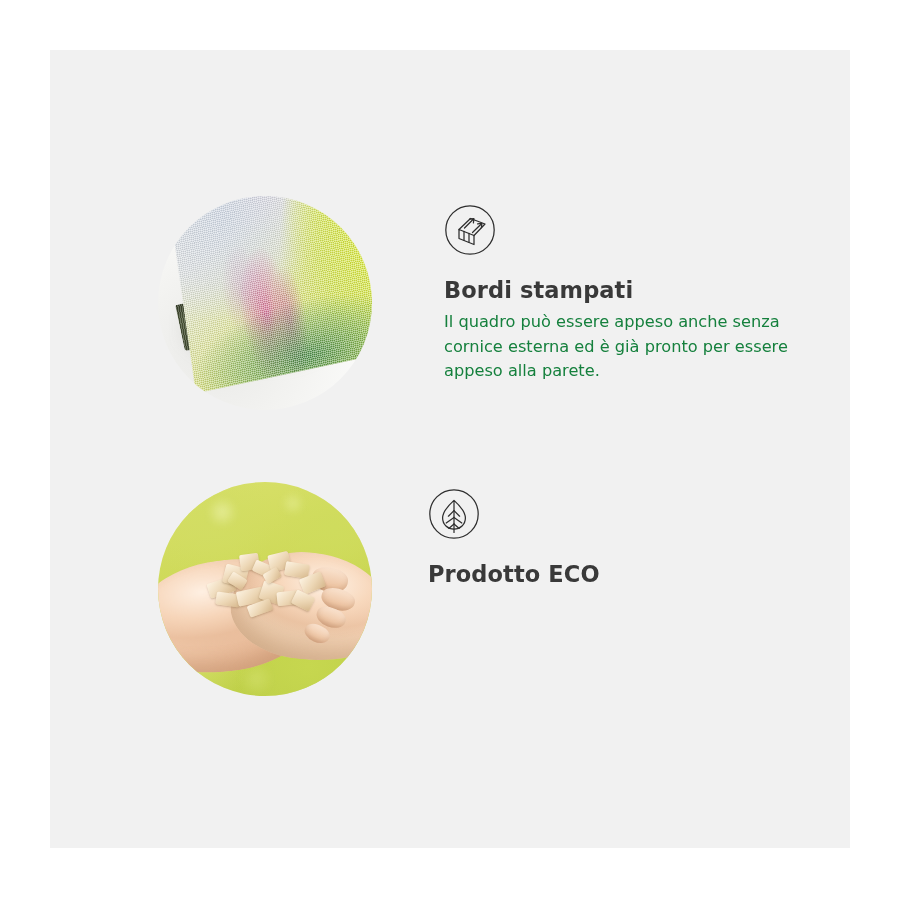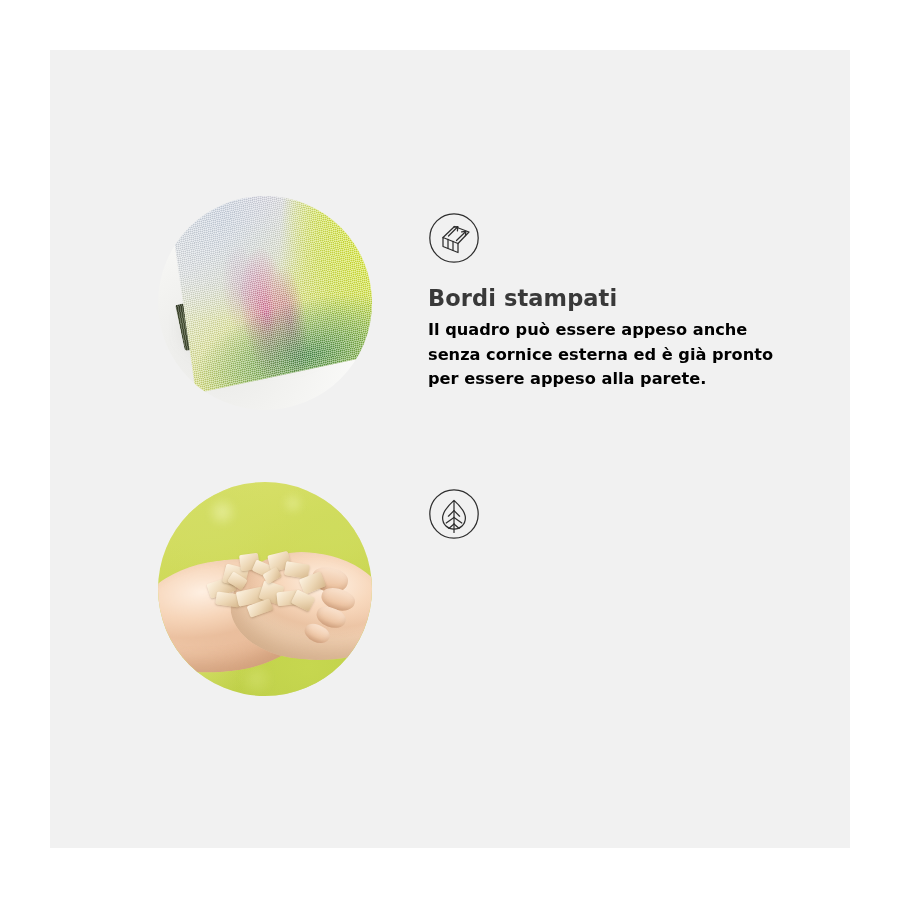--- a/index.html
+++ b/index.html
@@ -198,21 +198,21 @@
     border-radius: 2px;
     box-shadow: 0 1px 2px rgba(120,88,52,0.35);
   }
 
   
   .feature-text {
     position: absolute;
     left: 378px;
     width: 390px;
   }
-  #feature-edges .feature-text { top: 16px; }
+  #feature-edges .feature-text { top: 8px; margin-left: 16px; }
   #feature-eco   .feature-text { top: 6px; }
 
   .icon-circle {
     width: 52px;
     height: 52px;
     display: block;
   }
   .icon-circle svg { display: block; }
 
   .feature-title {
@@ -220,23 +220,22 @@
     font-size: 22.5px;
     font-weight: 700;
     color: #393939;
     letter-spacing: 0.1px;
     line-height: 1.15;
   }
   .feature-body {
     margin: 0;
     font-size: 16.2px;
     line-height: 1.52;
-    color: #000000;
+    color: #15803d;
     max-width: 368px;
-    font-weight: bold;
   }
 </style>
 </head>
 <body>
 
 <div id="page">
 
   <div id="panel">
 
     <div class="feature" id="feature-edges">
@@ -317,17 +316,18 @@
             <path d="M26 14.6 L26 44.4"></path>
 
             <path d="M26 22.6 L20.4 28.2"></path>
             <path d="M26 22.6 L31.6 28.2"></path>
             <path d="M26 29.4 L18.2 35.0"></path>
             <path d="M26 29.4 L33.8 35.0"></path>
             <path d="M26 36.0 L20.8 40.4"></path>
             <path d="M26 36.0 L31.2 40.4"></path>
           </svg>
         </span>
+        <div class="feature-title">Prodotto ECO</div>
       </div>
     </div>
 
   </div>
 </div>
 
 </body></html>

